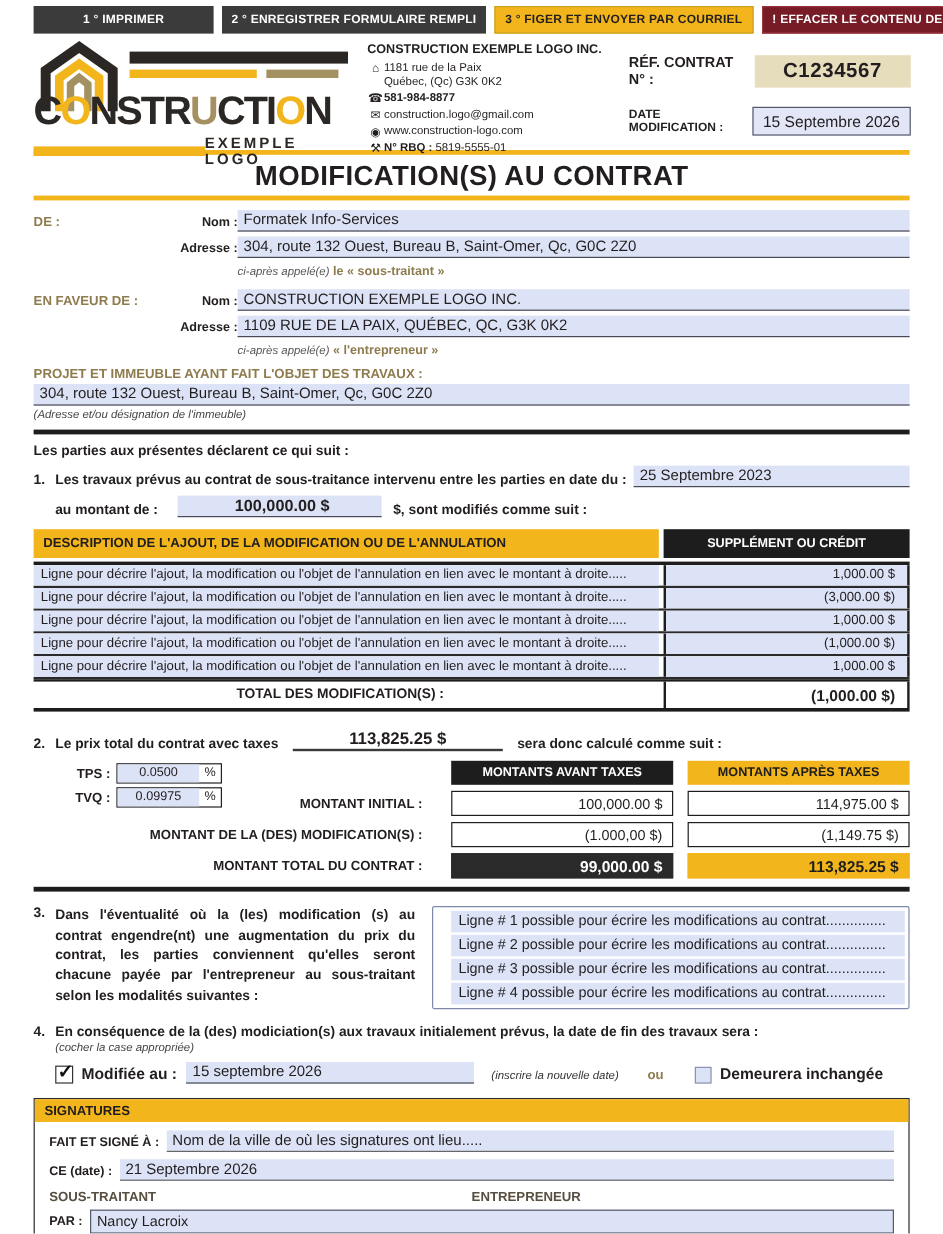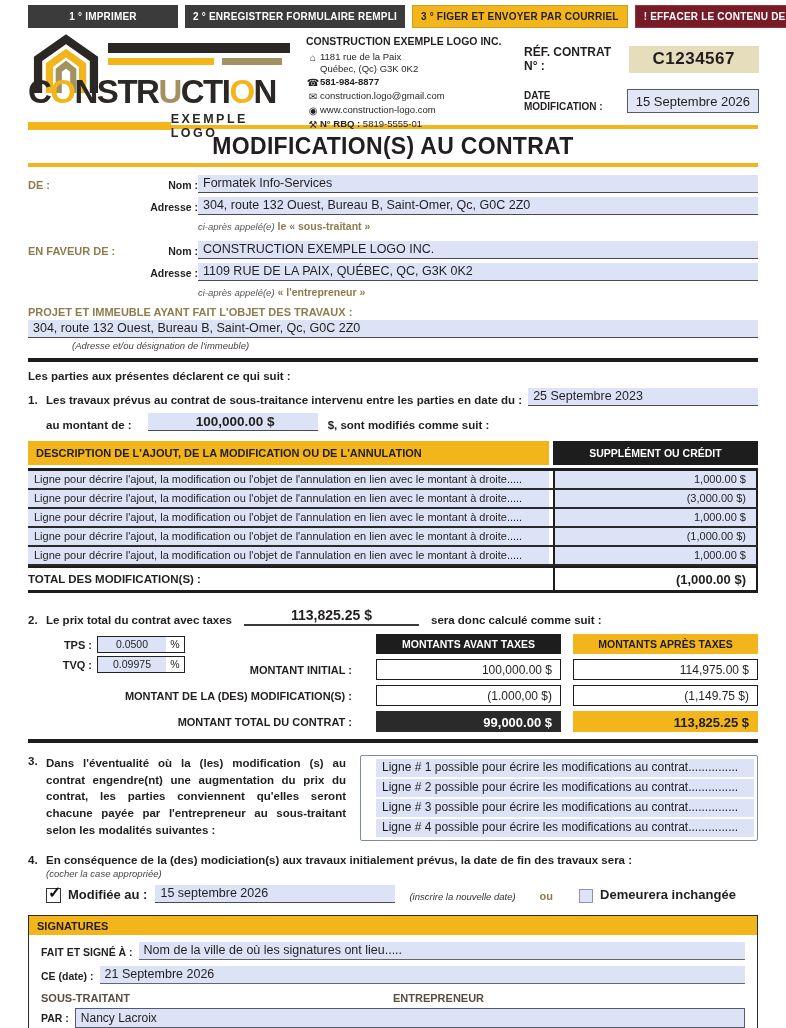--- a/index.html
+++ b/index.html
@@ -59,21 +59,21 @@
   .prow{display:grid; grid-template-columns:108px 62px 1fr; align-items:end; margin-bottom:4px;}
   .plabel{font-size:11px; font-weight:bold; color:var(--brown); padding-bottom:2px;}
   .flabel{font-size:10.5px; font-weight:bold; padding-bottom:2px;text-align:right;}
   .field{background:var(--fieldblue); border-bottom:1.5px solid #4a4a55;
     font-size:12.5px; height:18px; line-height:17px; padding-left:5px; white-space:nowrap; overflow:hidden;}
   .alias{grid-column:3; font-size:9.5px; font-style:italic; color:#555; padding:1px 0 2px 0;}
   .alias b{font-style:normal; font-size:10.5px; color:var(--brown); margin-left:3px;}
 
   .projet{margin-top:6px;}
   .projet-label{font-size:11px; font-weight:bold; color:var(--brown); margin-bottom:2px;}
-  .hint{font-size:9.5px; font-style:italic; color:#444; margin-top:2px;margin-left:44px;}
+  .hint{font-size:9.5px; font-style:italic; color:#444; margin-top:2px;}
   .rule-black{height:4px; background:#1d1d1d; margin-top:7px;}
 
   
   .declare{font-size:11.5px; font-weight:bold; margin-top:8px;}
   .c1row{display:flex; align-items:flex-end; margin-top:6px;}
   .cnum{flex:0 0 18px; font-size:11.5px; font-weight:bold;}
   .c1text{font-size:11.5px; font-weight:bold; white-space:nowrap; padding-right:6px;}
   .c1date{flex:1; text-align:left;}
   .c2row{display:flex; align-items:flex-end; margin:7px 0 0 18px;}
   .fmontant{width:170px; text-align:center; font-weight:bold; font-size:13.5px; margin:0 10px;}
@@ -84,21 +84,21 @@
   .th1{flex:1; background:var(--gold); font-size:11px; font-weight:bold; padding:6px 0 6px 8px;}
   .th2{flex:0 0 205px; background:#1d1d1d; color:#fff; font-size:10.5px; font-weight:bold;
     display:flex; align-items:center; justify-content:center;}
   .tbody{border-top:3px solid #1d1d1d; border-bottom:3px solid #1d1d1d; margin-top:3px;}
   .trow{display:flex; gap:4px; border-bottom:2px solid #2a2a2a; background:#fff;}
   .trow:last-of-type{border-bottom:none;}
   .tdesc{flex:1; background:var(--fieldblue); font-size:11px; height:17px; line-height:16px; padding-left:6px; white-space:nowrap; overflow:hidden;}
   .tamt{flex:0 0 205px; background:var(--fieldblue); font-size:11px; height:17px; line-height:16px;
     text-align:right; padding-right:10px; border-left:2px solid #1d1d1d; border-right:2px solid #1d1d1d;}
   .totrow{display:flex; gap:4px; border-top:2px solid #1d1d1d; background:#fff;}
-  .totlabel{flex:1; text-align:left; font-size:11.5px; font-weight:bold; padding:5px 10px 4px 0;}
+  .totlabel{flex:1; text-align:center; font-size:11.5px; font-weight:bold; padding:5px 10px 4px 0;}
   .totamt{flex:0 0 205px; font-size:13px; font-weight:bold; text-align:right; padding:4px 10px 3px 0;
     border-left:2px solid #1d1d1d; border-right:2px solid #1d1d1d;}
 
   
   .clause2{margin-top:14px;}
   .c2head{display:flex; align-items:flex-end;}
   .c2head .txt{font-size:11.5px; font-weight:bold;}
   .prixtotal{width:175px; text-align:center; font-size:14px; font-weight:bold;
     border-bottom:2px solid #3a3a3a; margin:0 12px; padding-bottom:1px;}
   .calczone{position:relative; margin-top:8px;}

